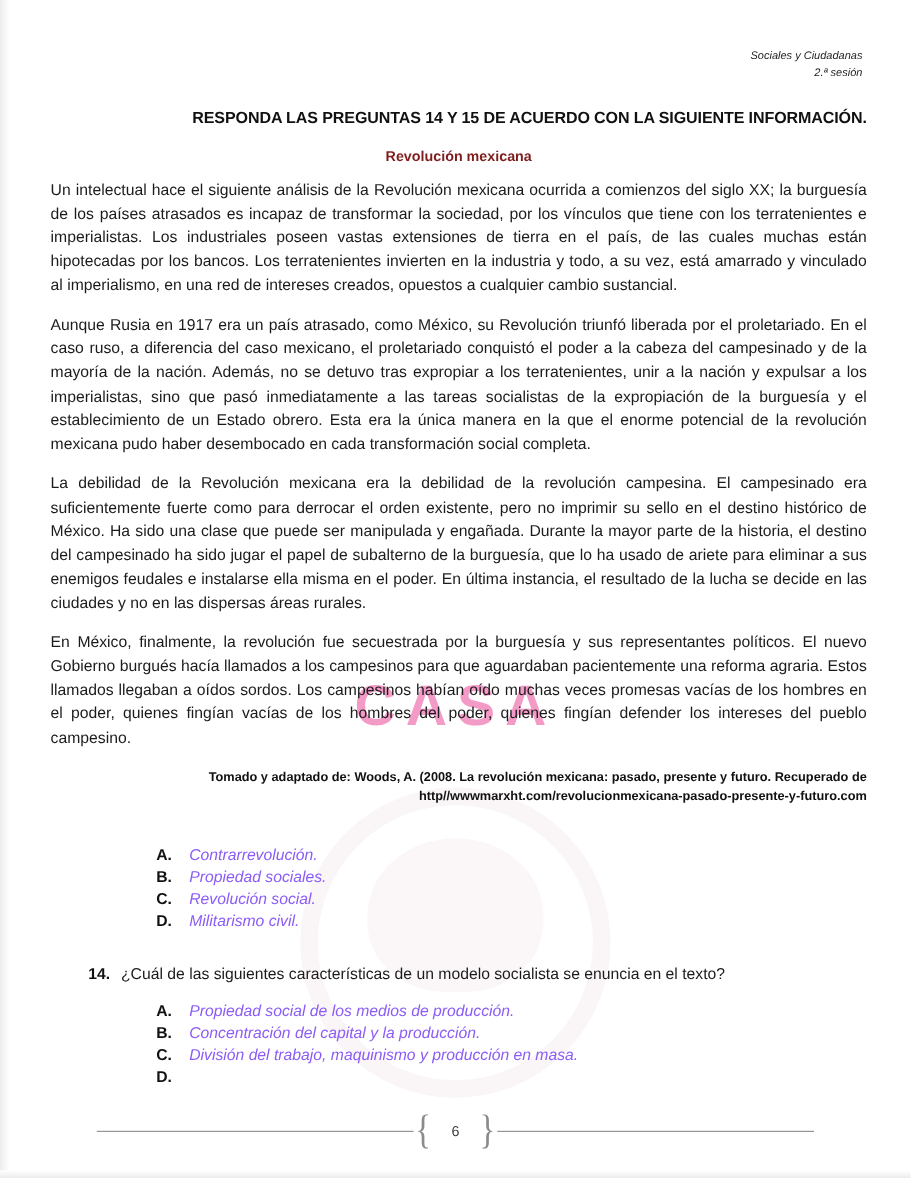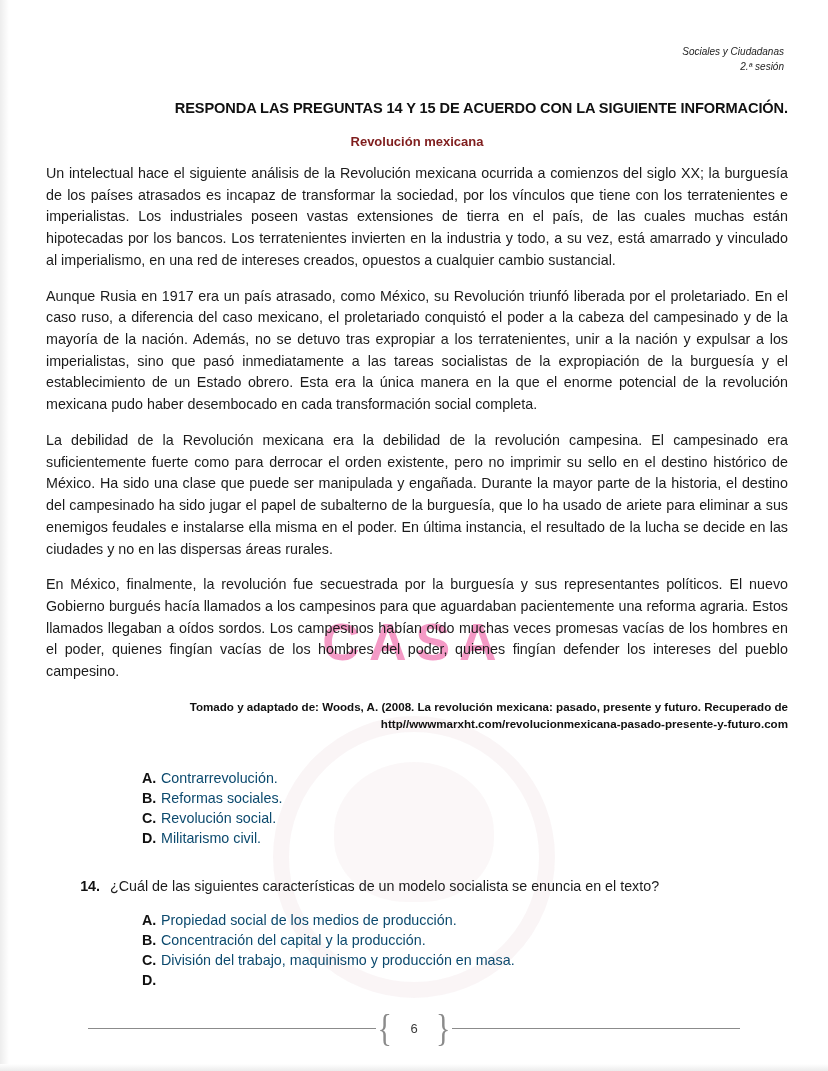--- a/index.html
+++ b/index.html
@@ -166,22 +166,23 @@
   }
   .opt-letter {
     font-weight: bold;
     font-size: 14.3px;
     width: 17px;
     flex: 0 0 17px;
     color: #111;
   }
   .opt-text {
     font-size: 14.3px;
-    margin-left: 2px;
-    color: #0c4a6e;
+    margin-left: 13px;
+    color: #8b5cf6;
+    font-style: italic;
   }
   .q15-block { margin-top: 32px; }
 
   
   .footer {
     position: absolute;
     left: 0;
     right: 0;
     bottom: 28px;
     display: flex;
@@ -253,21 +254,21 @@
     <div class="questions">
 
       <div class="question-block">
         <div class="options">
           <div class="option-row">
             <span class="opt-letter">A.</span>
             <span class="opt-text">Contrarrevolución.</span>
           </div>
           <div class="option-row">
             <span class="opt-letter">B.</span>
-            <span class="opt-text">Reformas sociales.</span>
+            <span class="opt-text">Propiedad sociales.</span>
           </div>
           <div class="option-row">
             <span class="opt-letter">C.</span>
             <span class="opt-text">Revolución social.</span>
           </div>
           <div class="option-row">
             <span class="opt-letter">D.</span>
             <span class="opt-text">Militarismo civil.</span>
           </div>
         </div>

